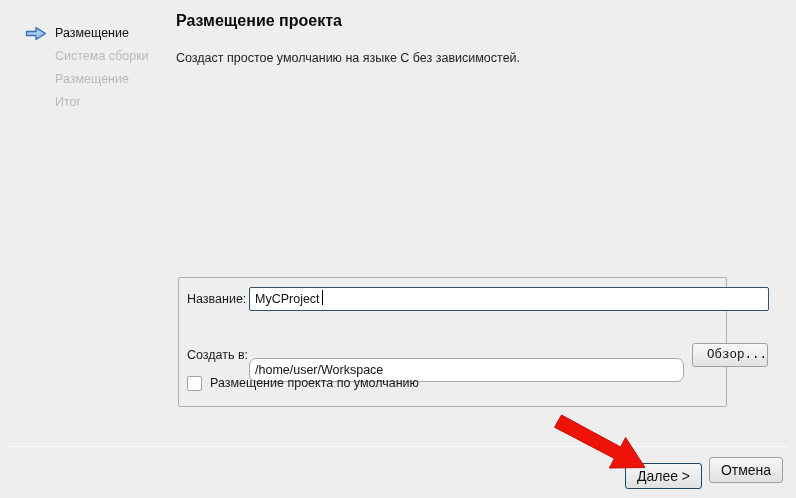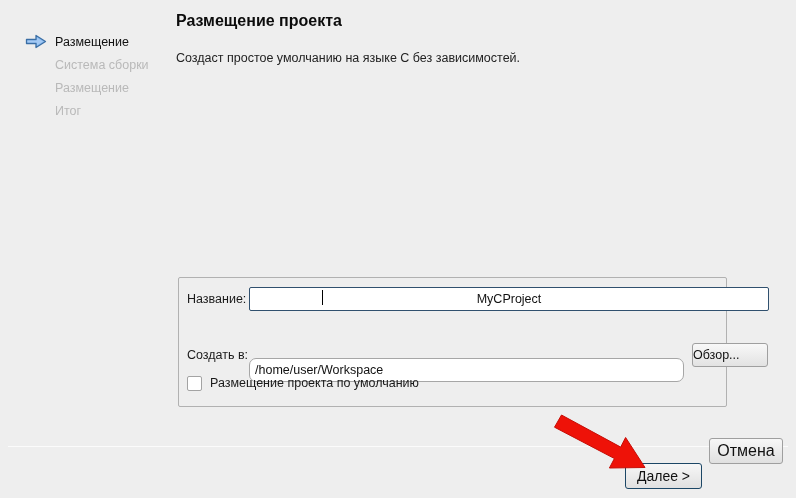--- a/index.html
+++ b/index.html
@@ -8,21 +8,21 @@
     font-family: "Liberation Sans", sans-serif;
     background: #eeeeee;
     color: #1a1a1a;
     position: relative;
     overflow: hidden;
   }
   .stage { position: absolute; inset: 0; width: 796px; height: 498px; }
 
   
   .steps { position: absolute; left: 25px; top: 26px; }
-  .step-row { display: flex; align-items: flex-end; height: 23px; }
+  .step-row { display: flex; align-items: flex-start; height: 23px; }
   .step-icon { width: 22px; height: 15px; margin-right: 8px; flex: 0 0 22px; }
   .step-icon.hidden { visibility: hidden; }
   .step-label { font-size: 12.5px; color: #b9b9b9; white-space: nowrap; }
   .step-row.active .step-label { color: #111111; font-weight: 500; }
 
   
   .page-title {
     position: absolute; left: 176px; top: 12px;
     font-size: 16px; font-weight: bold; color: #0c0c0c;
   }
@@ -41,32 +41,32 @@
   .field-label {
     position: absolute; font-size: 12.5px; color: #1a1a1a; white-space: nowrap;
   }
   .text-input {
     position: absolute; height: 24px;
     background: #ffffff; border: 1px solid #a6a6a6; border-radius: 2px;
     font-family: "Liberation Sans", sans-serif;
     font-size: 12.5px; color: #111111; padding: 0 5px;
     outline: none;
   }
-  .text-input.focused { border: 1px solid #30506e; text-align: center; }
+  .text-input.focused { border: 1px solid #30506e; }
   .caret {
     position: absolute; width: 1px; height: 15px; background: #000;
     left: 322px; top: 290px;
   }
   .push-button {
     position: absolute; height: 24px;
     background: linear-gradient(#f8f8f8, #e2e2e2);
     border: 1px solid #9f9f9f; border-radius: 3px;
-    font-family: Liberation Sans, sans-serif;
+    font-family: Liberation Mono, monospace;
     font-size: 12.5px; color: #111111;
-    text-align: left; cursor: pointer;
+    text-align: right; cursor: pointer;
   }
   .checkbox-row { position: absolute; left: 8px; top: 98px; display: flex; }
   .checkbox-box {
     width: 15px; height: 15px; background: #ffffff;
     border: 1px solid #a3a3a3; border-radius: 2px; margin-right: 8px;
   }
   .checkbox-label { font-size: 12.5px; color: #1a1a1a; }
 
   
   .separator {
@@ -75,25 +75,25 @@
   }
   .btn-next {
     position: absolute; left: 625px; top: 463px; width: 77px; height: 26px;
     border: 1px solid #1c4766; border-radius: 3px;
     background: linear-gradient(#f7f7f7, #e0e0e0);
     font-family: "Liberation Sans", sans-serif;
     font-size: 14px; color: #111111; cursor: pointer;
   }
   .btn-next .mnemonic { text-decoration: underline; }
   .btn-cancel {
-    position: absolute; left: 709px; top: 438px; width: 74px; height: 26px;
+    position: absolute; left: 709px; top: 457px; width: 74px; height: 26px;
     border: 1px solid #9f9f9f; border-radius: 3px;
     background: linear-gradient(#f7f7f7, #e0e0e0);
     font-family: "Liberation Sans", sans-serif;
-    font-size: 16px; color: #111111; cursor: pointer;
+    font-size: 14px; color: #111111; cursor: pointer;
   }
 
   
   .annotation { position: absolute; left: 0; top: 0; pointer-events: none; }
 </style>
 </head>
 <body>
 
 <div class="stage">
 

